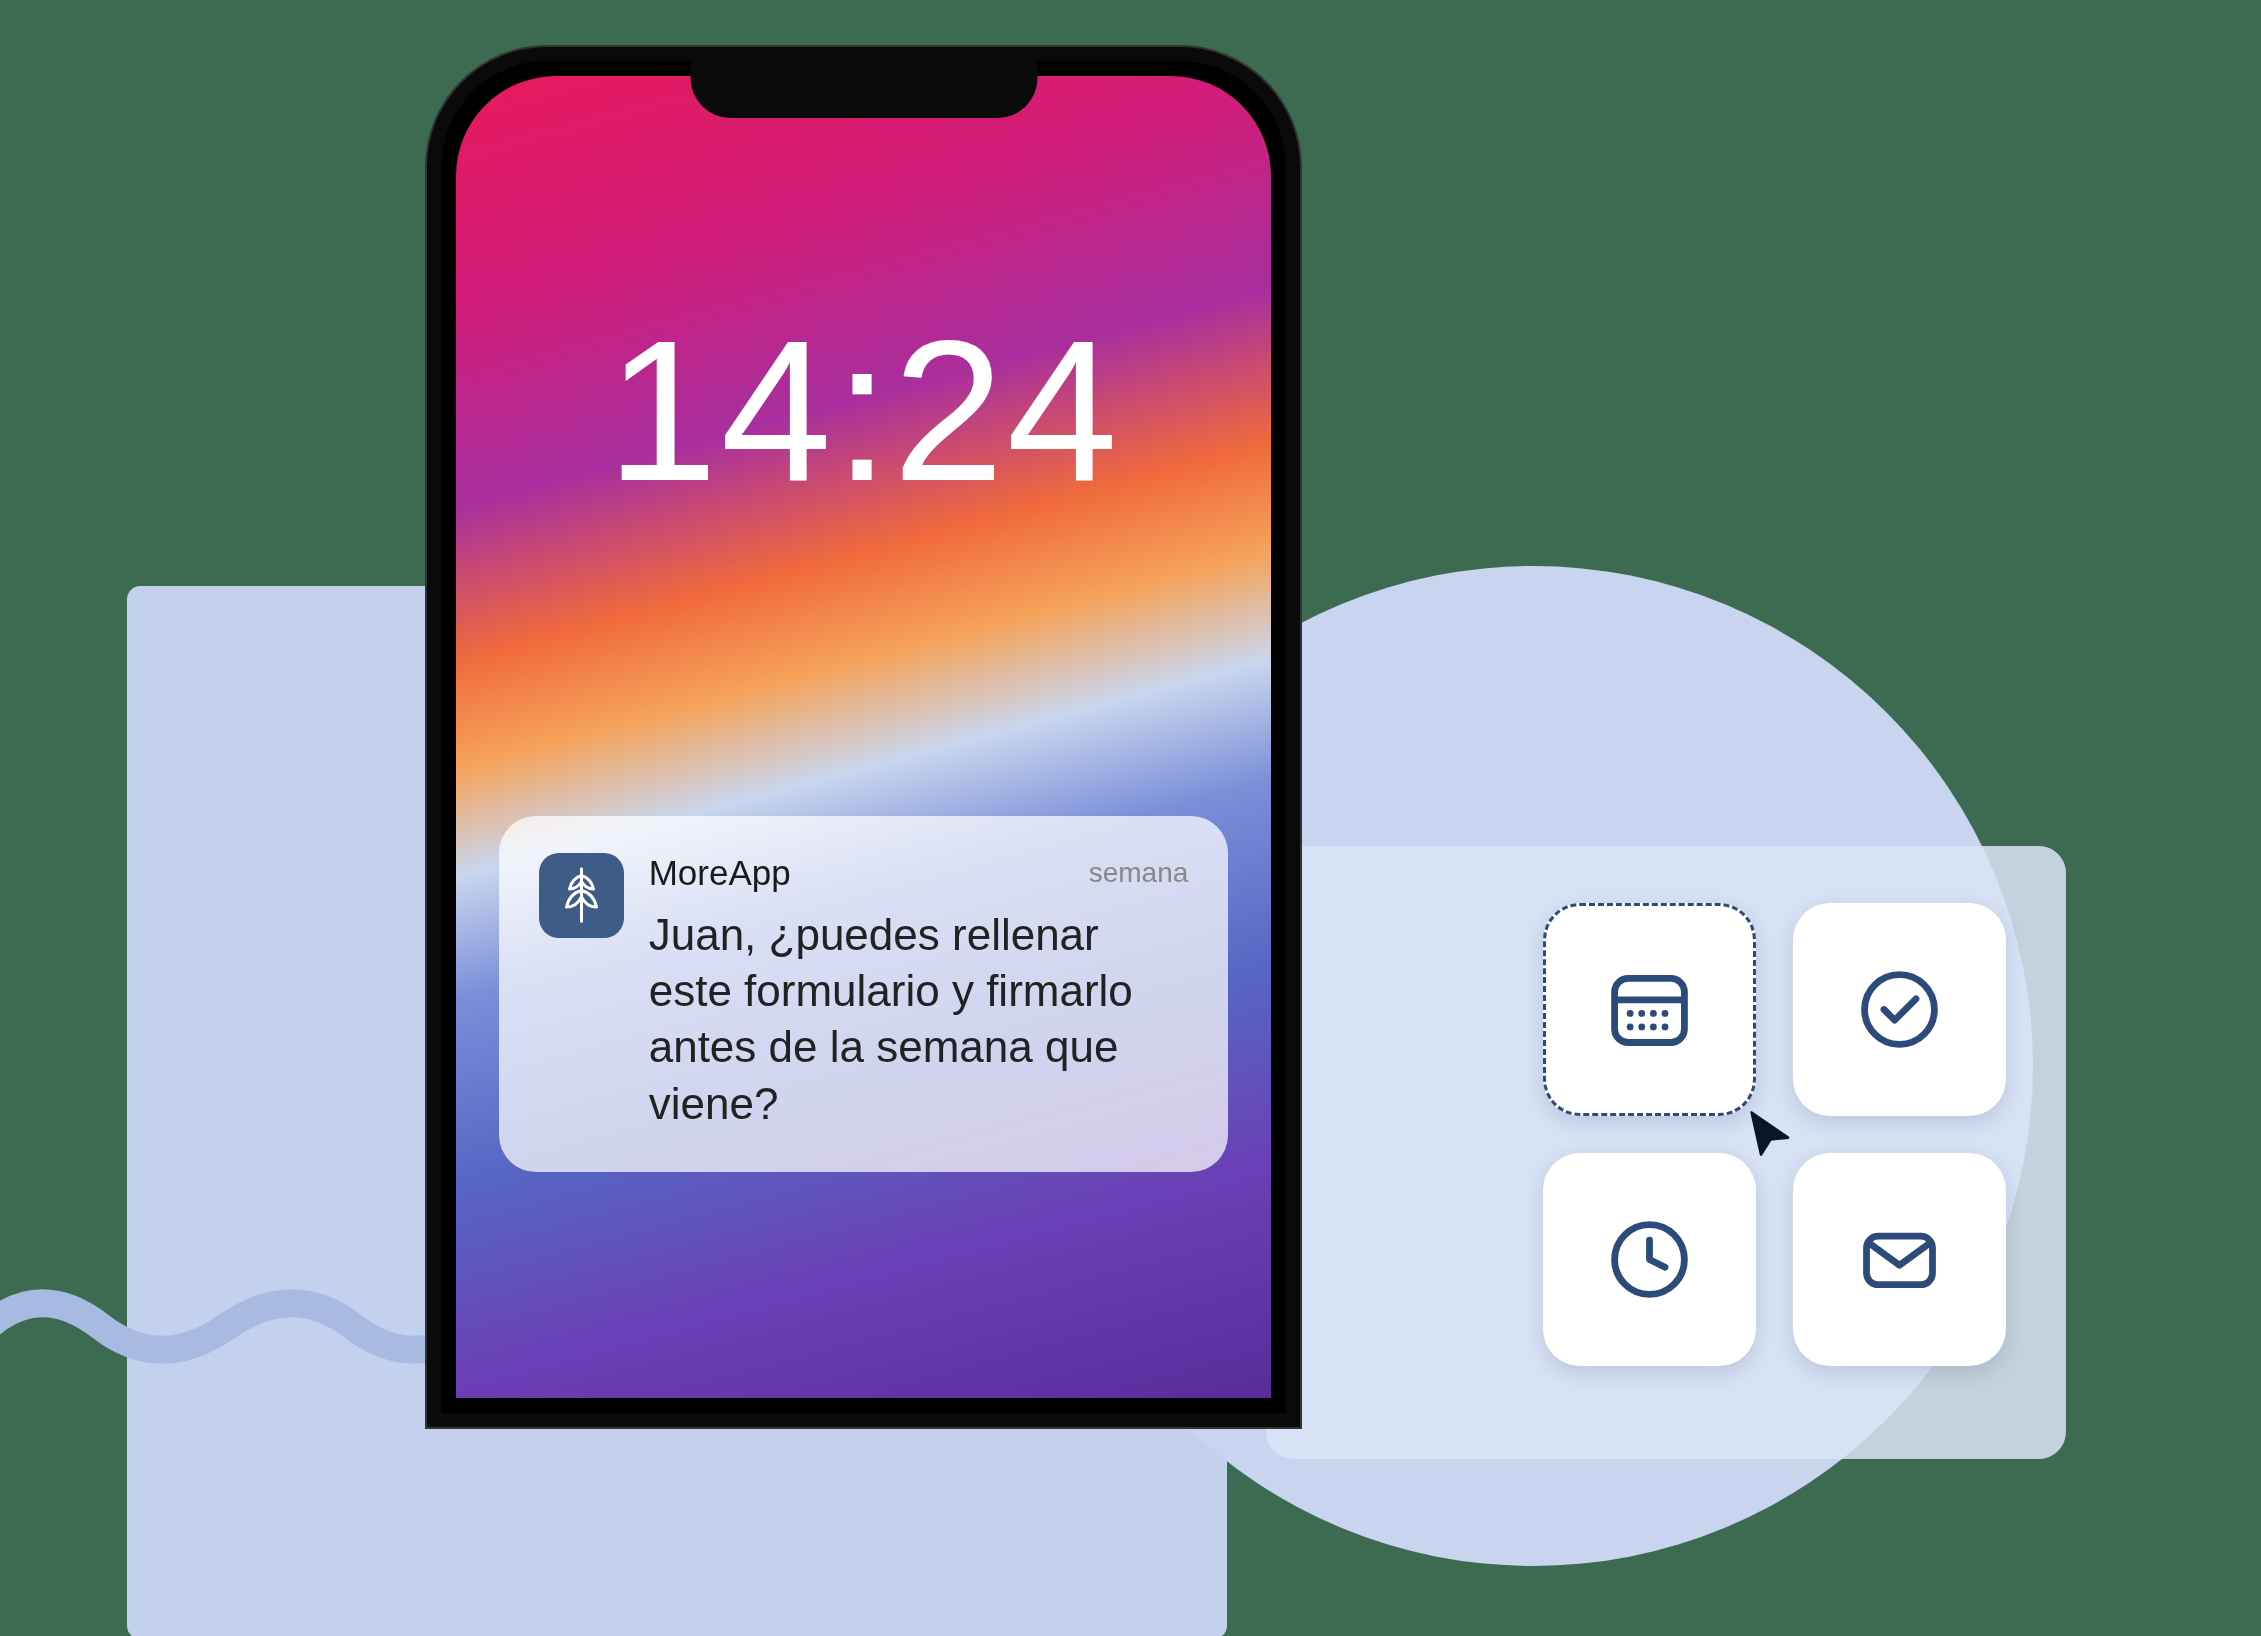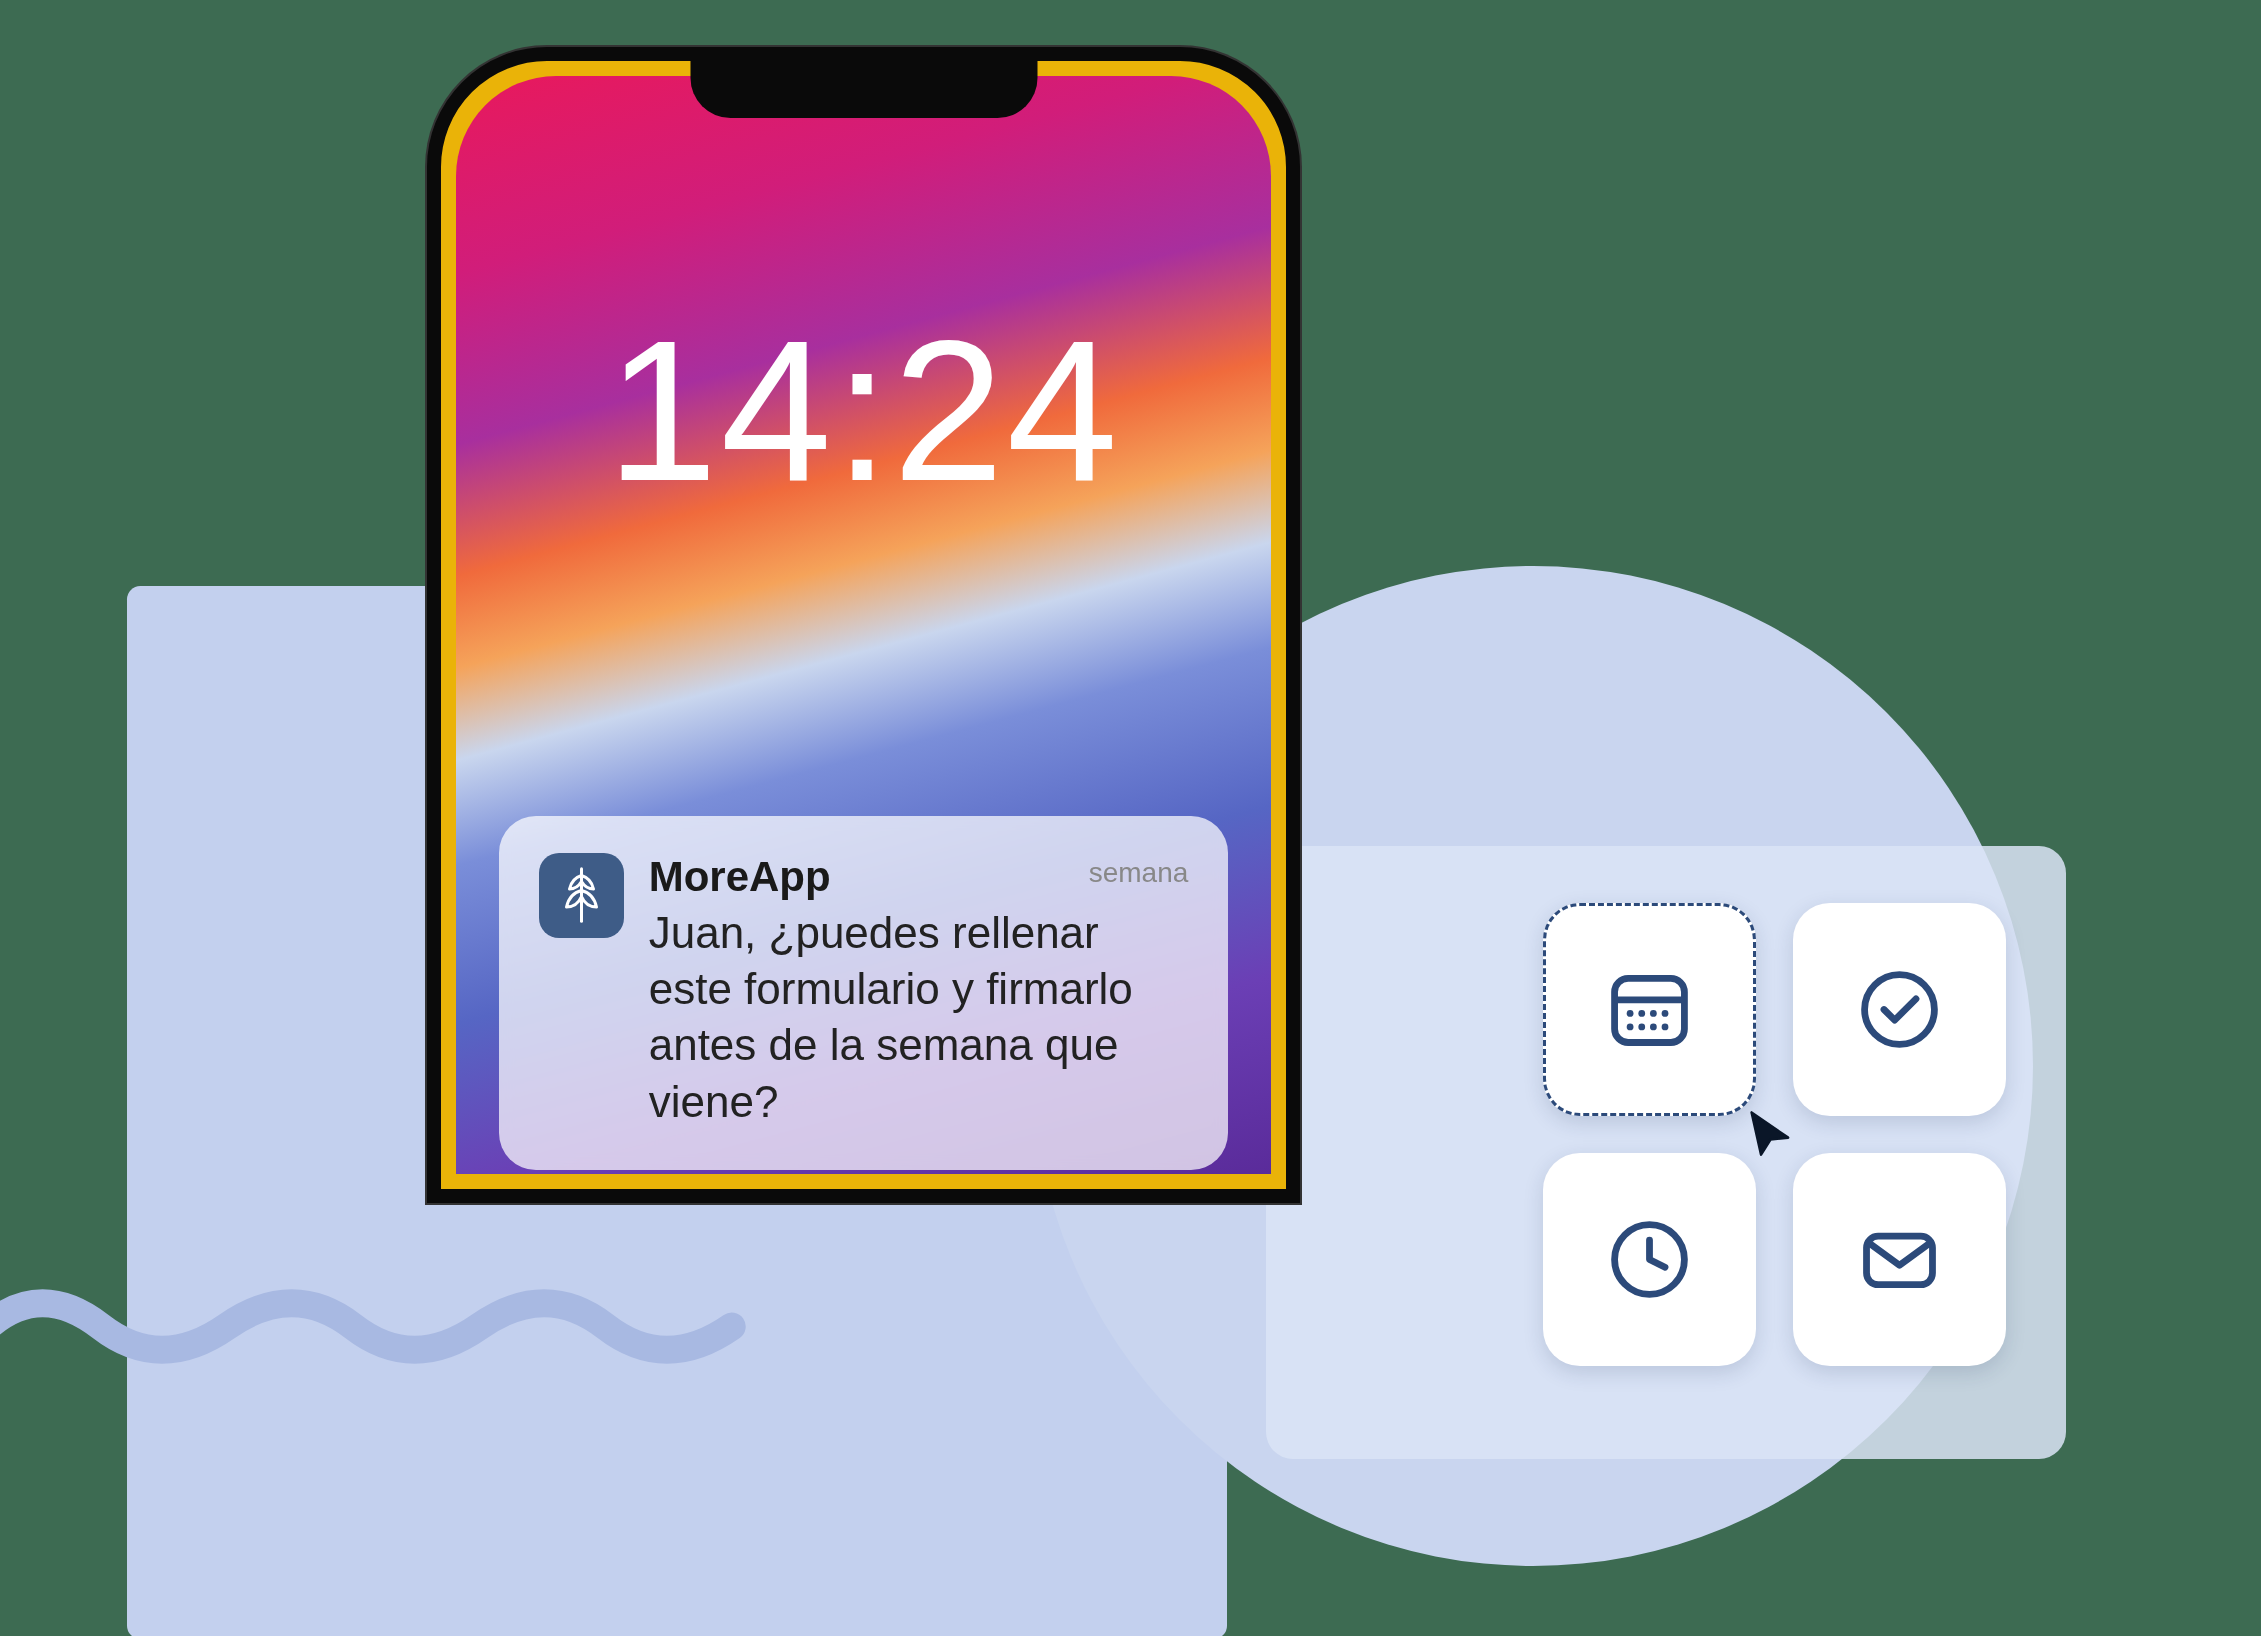--- a/index.html
+++ b/index.html
@@ -39,22 +39,22 @@
   height: 93px;
 }
 .bg-squiggle svg { width: 100%; height: 100%; }
 
 
 .phone {
   position: absolute;
   left: 427px;
   top: 47px;
   width: 873px;
-  height: 1156px;
-  background: #eab308;
+  height: 1380px;
+  background: #000000;
   border: 14.7px solid #0a0a0a;
   border-radius: 120px 120px 0 0;
   overflow: hidden;
   box-shadow: 0 0 0 2px #333;
   z-index: 10;
 }
 .phone-inner {
   position: absolute;
   inset: 14.7px;
   border-radius: 100px 100px 0 0;
@@ -113,24 +113,24 @@
   height: 85px;
   background: #3e5c87;
   border-radius: 20px;
   display: flex;
   align-items: center;
   justify-content: center;
 }
 .notif-icon svg { width: 47px; height: 60px; }
 .notif-body { flex: 1; position: relative; }
 .notif-title {
-  font-size: 42px;
-  font-weight: 700;
+  font-size: 35px;
+  font-weight: 400;
   color: #1a1a1a;
-  margin-bottom: 4px;
+  margin-bottom: 14px;
 }
 .notif-time {
   position: absolute;
   right: 0;
   top: 4px;
   font-size: 28px;
   color: #888;
 }
 .notif-text {
   font-size: 44px;

